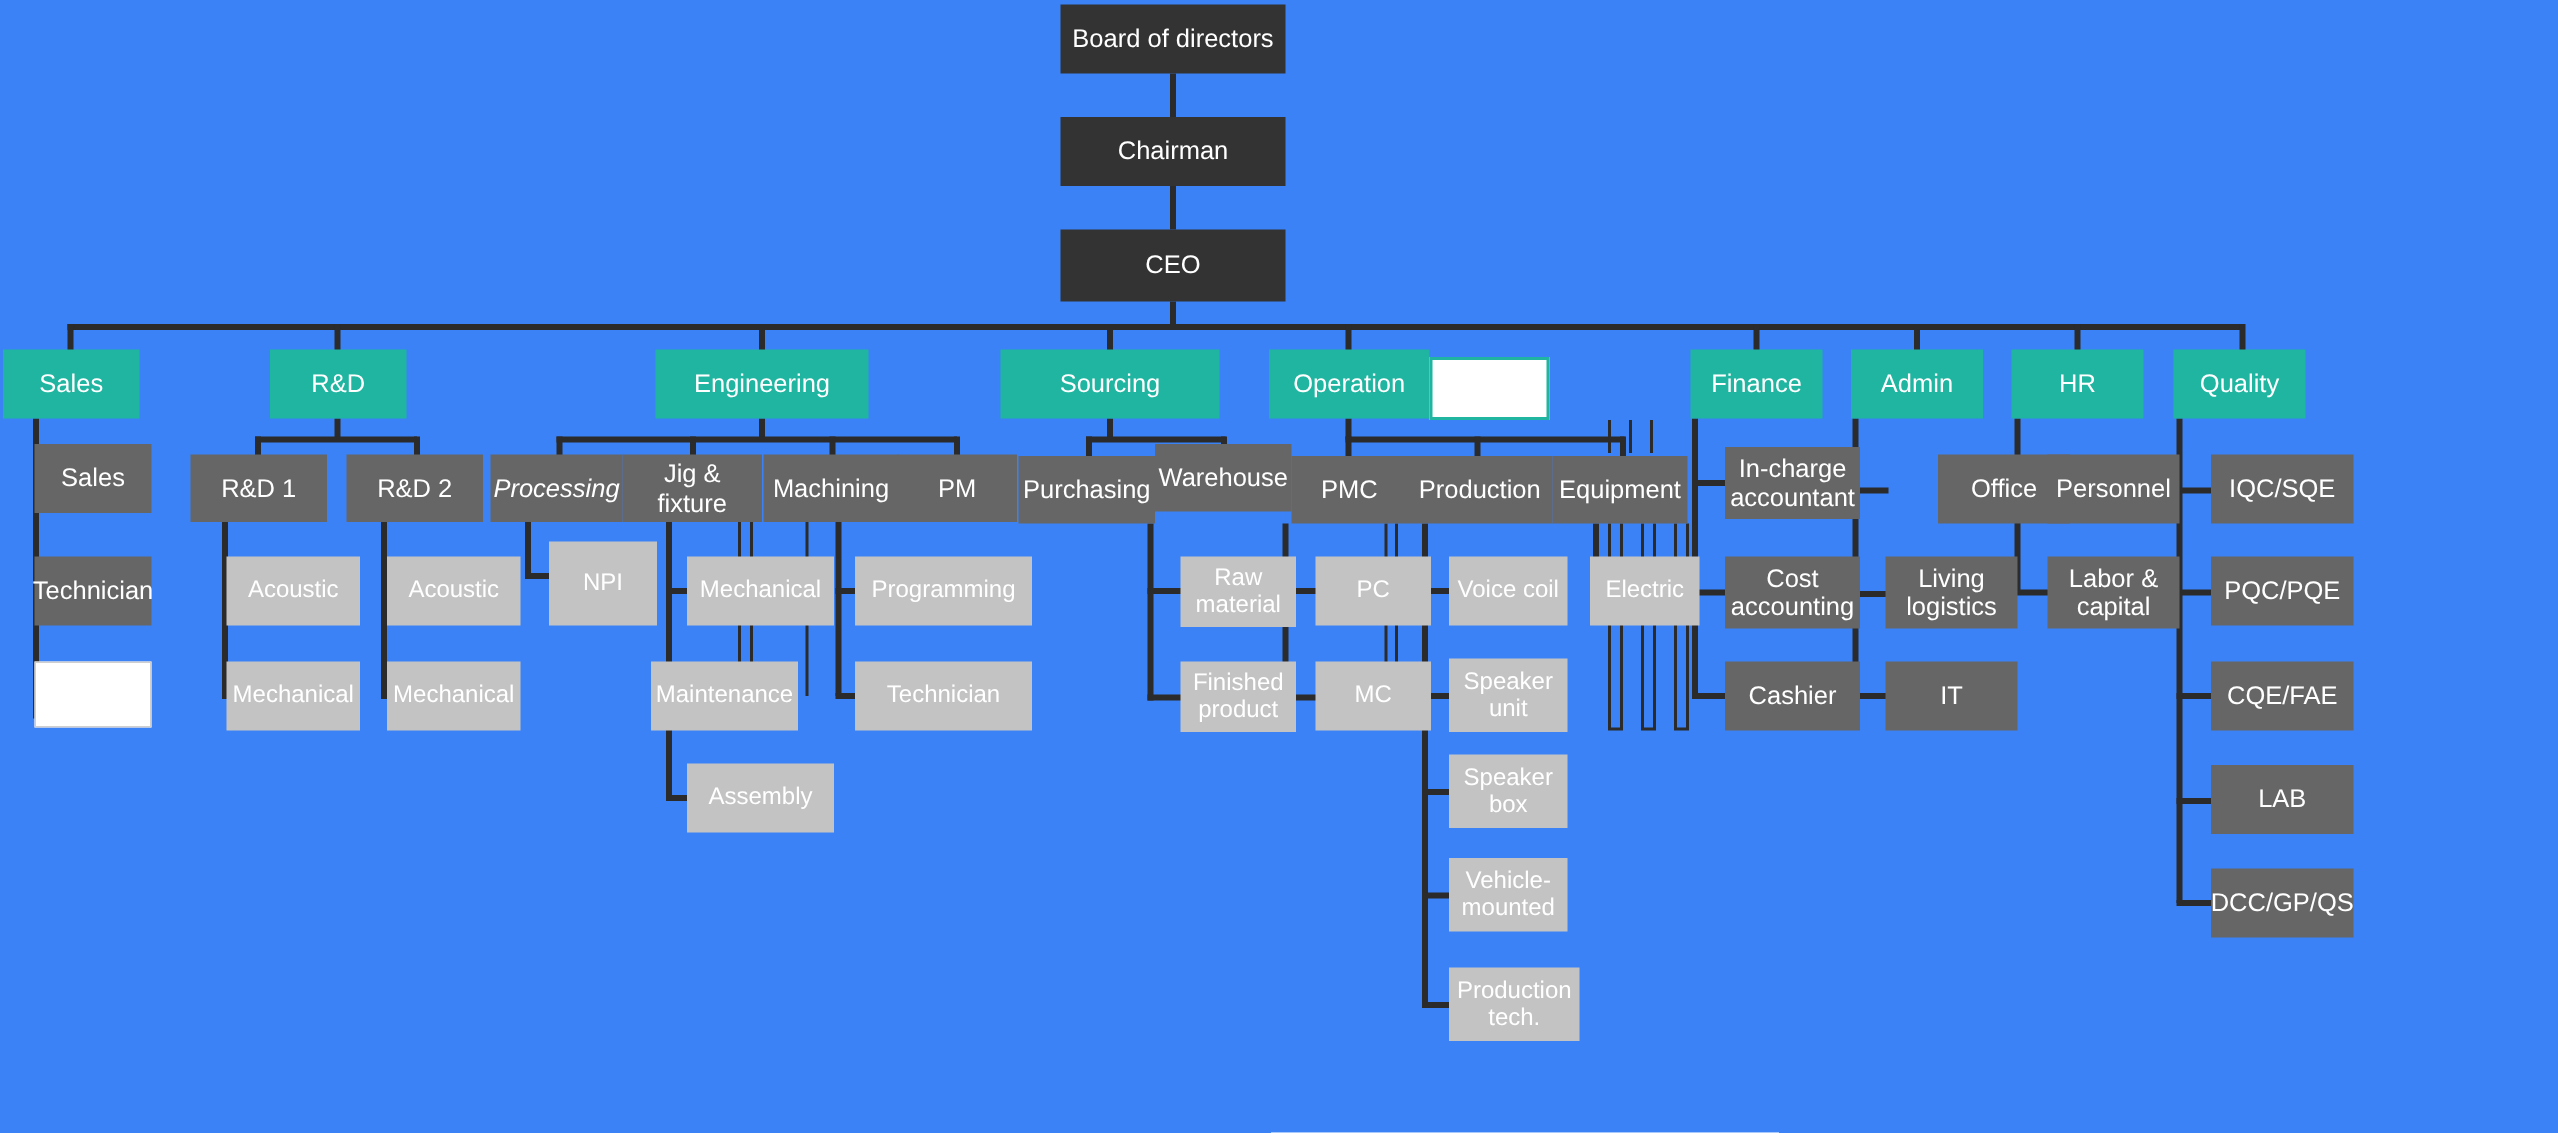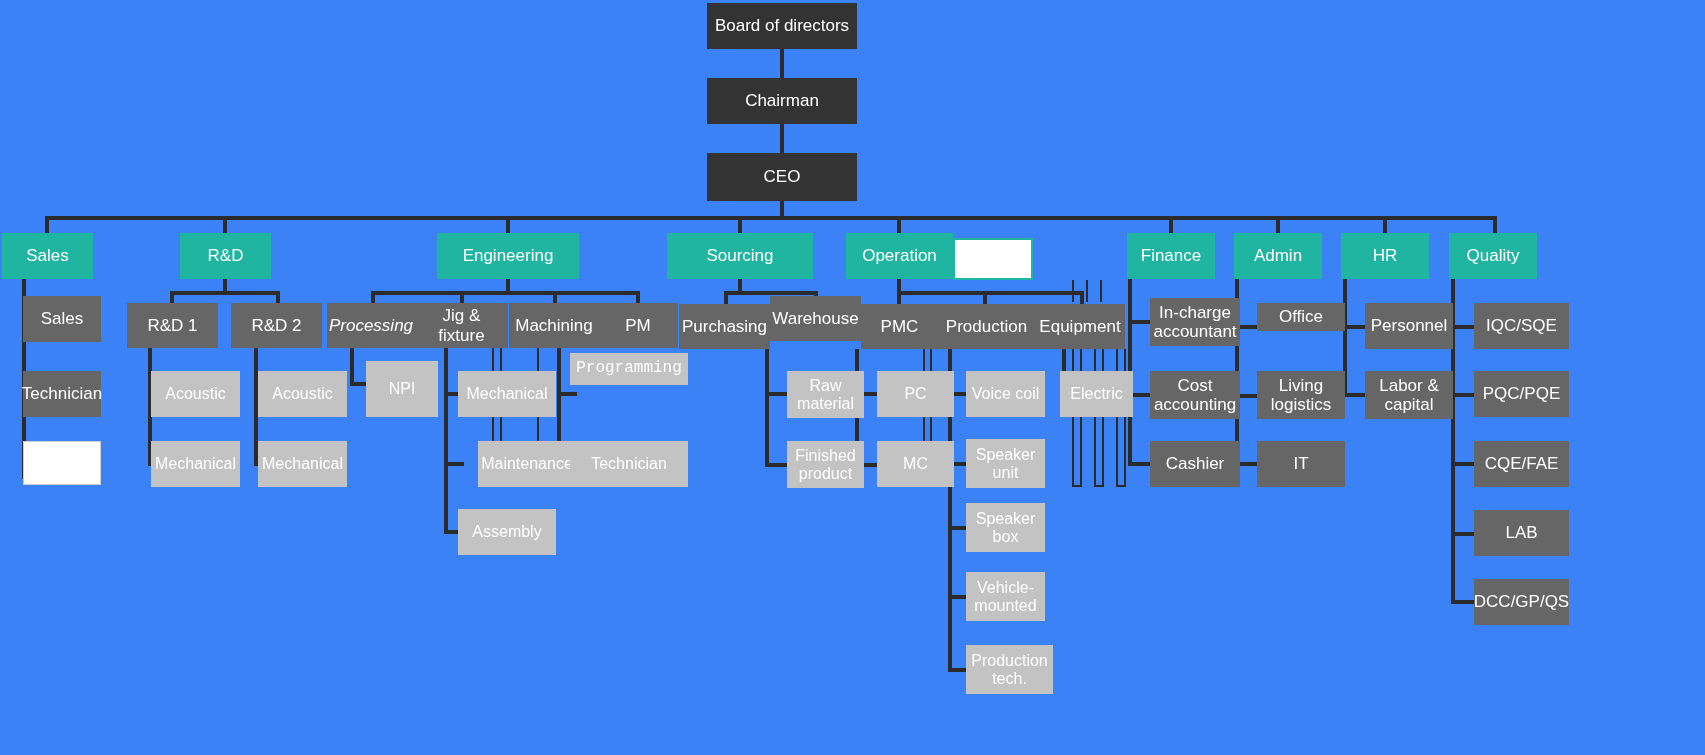--- a/index.html
+++ b/index.html
@@ -204,30 +204,30 @@
       </div>
       <div class="node lvl3" style="left: 366px; top: 361px; width: 72px; height: 56px;">
         <span>NPI</span>
       </div>
       <div class="node lvl2" style="left: 415px; top: 303px; width: 93px; height: 45px;">
         <span>Jig &amp; fixture</span>
       </div>
       <div class="node lvl3" style="left: 458px; top: 371px; width: 98px; height: 46px;">
         <span>Mechanical</span>
       </div>
-      <div class="node lvl3" style="left: 434px; top: 441px; width: 98px; height: 46px; margin-left: 44px;">
+      <div class="node lvl3" style="left: 434px; top: 441px; width: 98px; height: 46px;">
         <span>Maintenance</span>
       </div>
       <div class="node lvl3" style="left: 458px; top: 509px; width: 98px; height: 46px;">
         <span>Assembly</span>
       </div>
       <div class="node lvl2" style="left: 509px; top: 303px; width: 90px; height: 45px;">
         <span>Machining</span>
       </div>
-      <div class="node lvl3" style="left: 570px; top: 353px; width: 118px; height: 32px; font-family: Liberation Mono, monospace;">
+      <div class="node lvl3" style="left: 570px; top: 371px; width: 118px; height: 46px;">
         <span>Programming</span>
       </div>
       <div class="node lvl3" style="left: 570px; top: 441px; width: 118px; height: 46px;">
         <span>Technician</span>
       </div>
       <div class="node lvl2" style="left: 598px; top: 303px; width: 80px; height: 45px;">
         <span>PM</span>
       </div>
       <div class="node lvl1" style="left: 667px; top: 233px; width: 146px; height: 46px;">
         <span>Sourcing</span>
@@ -288,21 +288,21 @@
       </div>
       <div class="node lvl2" style="left: 1150px; top: 371px; width: 90px; height: 48px;">
         <span>Cost accounting</span>
       </div>
       <div class="node lvl2" style="left: 1150px; top: 441px; width: 90px; height: 46px;">
         <span>Cashier</span>
       </div>
       <div class="node lvl1" style="left: 1234px; top: 233px; width: 88px; height: 46px;">
         <span>Admin</span>
       </div>
-      <div class="node lvl2" style="left: 1257px; top: 303px; width: 88px; height: 28px;">
+      <div class="node lvl2" style="left: 1292px; top: 303px; width: 88px; height: 46px;">
         <span>Office</span>
       </div>
       <div class="node lvl2" style="left: 1257px; top: 371px; width: 88px; height: 48px;">
         <span>Living logistics</span>
       </div>
       <div class="node lvl2" style="left: 1257px; top: 441px; width: 88px; height: 46px;">
         <span>IT</span>
       </div>
       <div class="node lvl1" style="left: 1341px; top: 233px; width: 88px; height: 46px;">
         <span>HR</span>

